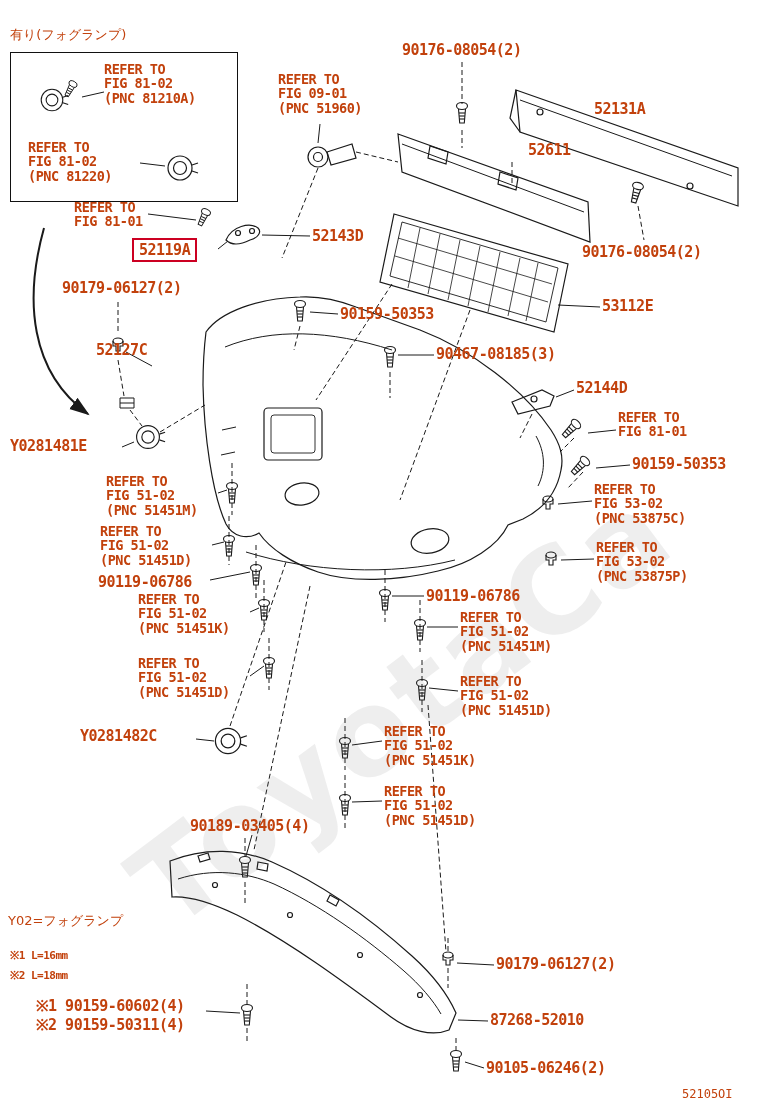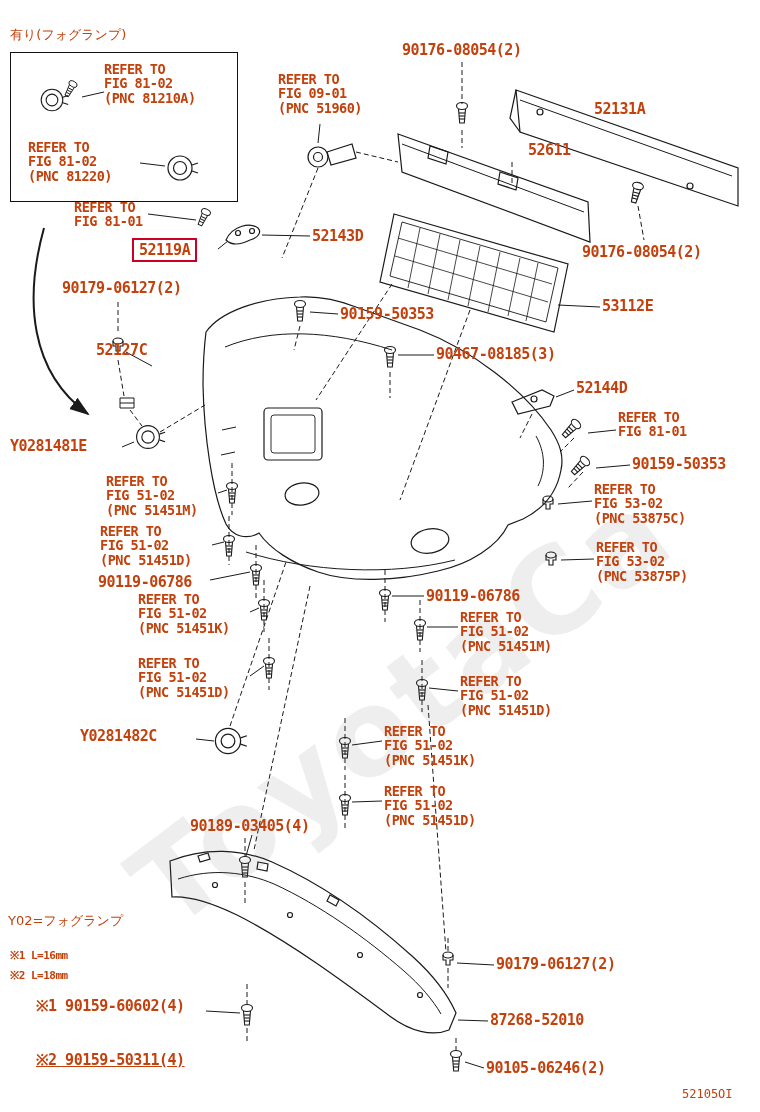--- a/index.html
+++ b/index.html
@@ -329,21 +329,21 @@
       </div>
       <div class="label small" style="left: 10px; top: 950px;">
         <div>※1 L=16mm</div>
       </div>
       <div class="label small" style="left: 10px; top: 970px;">
         <div>※2 L=18mm</div>
       </div>
       <div class="label" style="left: 36px; top: 998px;">
         <div>※1 90159-60602(4)</div>
       </div>
-      <div class="label" style="left: 36px; top: 1052px; text-decoration: underline;">
+      <div class="label" style="left: 36px; top: 1017px;">
         <div>※2 90159-50311(4)</div>
       </div>
       <div class="label" style="left: 496px; top: 956px;">
         <div>90179-06127(2)</div>
       </div>
       <div class="label" style="left: 490px; top: 1012px;">
         <div>87268-52010</div>
       </div>
       <div class="label" style="left: 486px; top: 1060px;">
         <div>90105-06246(2)</div>

